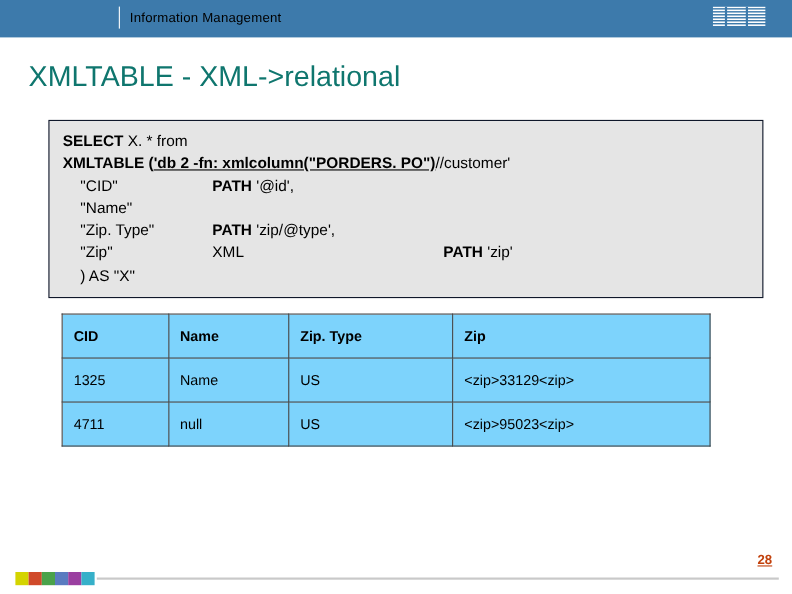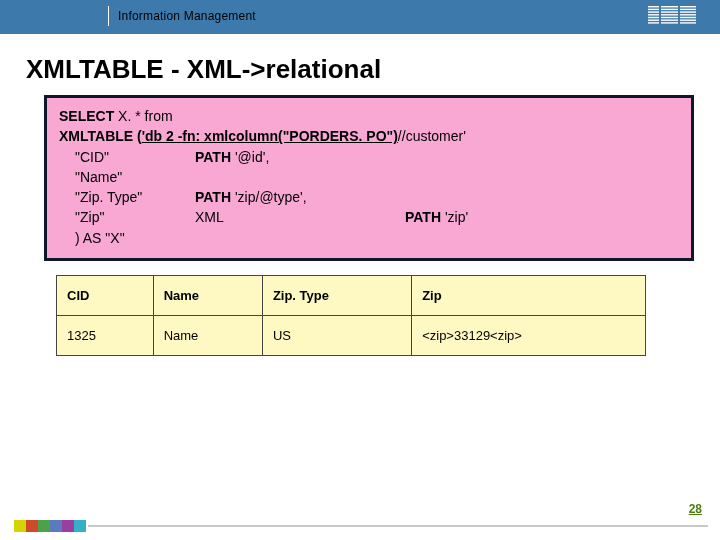--- a/index.html
+++ b/index.html
@@ -33,29 +33,29 @@
     font-size: 12px;
     letter-spacing: 0.2px;
   }
   .header .ibm-logo {
     position: absolute;
     right: 24px;
     top: 6px;
   }
   .ibm-logo svg { display: block; }
   .slide-title {
-    margin: 20px 0 10px 26px;
-    color: #000000;
+    margin: 20px 0 24px 26px;
+    color: #0f766e;
     font-size: 26px;
-    font-weight: bold;
+    font-weight: normal;
   }
   .code-box {
     margin: 6px 26px 0 44px;
-    background: #f9a8d4;
-    border: 3px solid #0f172a;
+    background: #e5e5e5;
+    border: 1px solid #0f172a;
     padding: 8px 12px 10px 12px;
     font-size: 14px;
     line-height: 1.45;
     color: #000;
   }
   .kw { font-weight: bold; }
   .u  { text-decoration: underline; }
   .row { display: flex; }
   .indent { padding-left: 16px; }
   .cA { width: 120px; }
@@ -64,28 +64,28 @@
   .tbl {
     margin: 14px 44px 0 56px;
     border-collapse: collapse;
     width: 590px;
   }
   .tbl th, .tbl td {
     border: 1px solid #444;
     padding: 12px 10px;
     text-align: left;
     font-size: 13px;
-    background: #fef9c3;
+    background: #7dd3fc;
   }
   .tbl th { font-weight: bold; }
   .slidenum {
     position: absolute;
     right: 18px;
     bottom: 24px;
-    color: #4d7c0f;
+    color: #c2410c;
     font-size: 12px;
     font-weight: bold;
     text-decoration: underline;
   }
   .footer {
     position: absolute;
     bottom: 8px;
     left: 14px;
     height: 12px;
     display: flex;
@@ -165,20 +165,26 @@
       <th>Zip</th>
     </tr>
   </thead>
   <tbody>
     <tr>
       <td>1325</td>
       <td>Name</td>
       <td>US</td>
       <td>&lt;zip&gt;33129&lt;zip&gt;</td>
     </tr>
+    <tr>
+      <td>4711</td>
+      <td>null</td>
+      <td>US</td>
+      <td>&lt;zip&gt;95023&lt;zip&gt;</td>
+    </tr>
   </tbody>
 </table>
 
 <div class="slidenum">28</div>
 
 <div class="footer">
   <span class="chip" style="background:#d4d400"></span>
   <span class="chip" style="background:#d04a2a"></span>
   <span class="chip" style="background:#4aa24a"></span>
   <span class="chip" style="background:#5a7bc0"></span>

